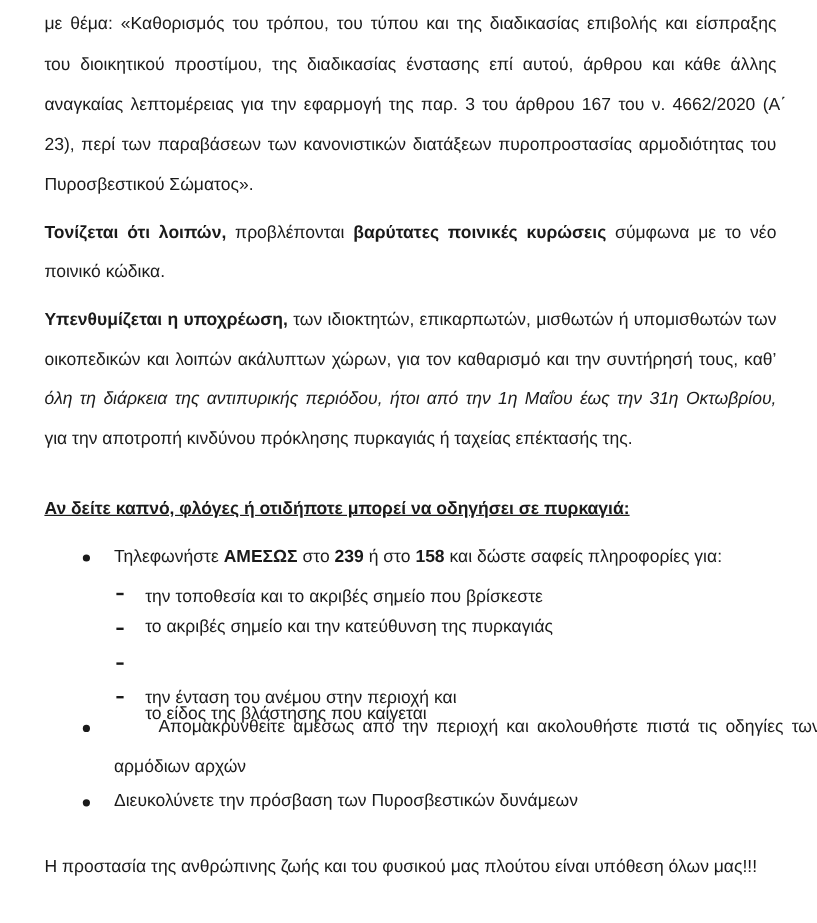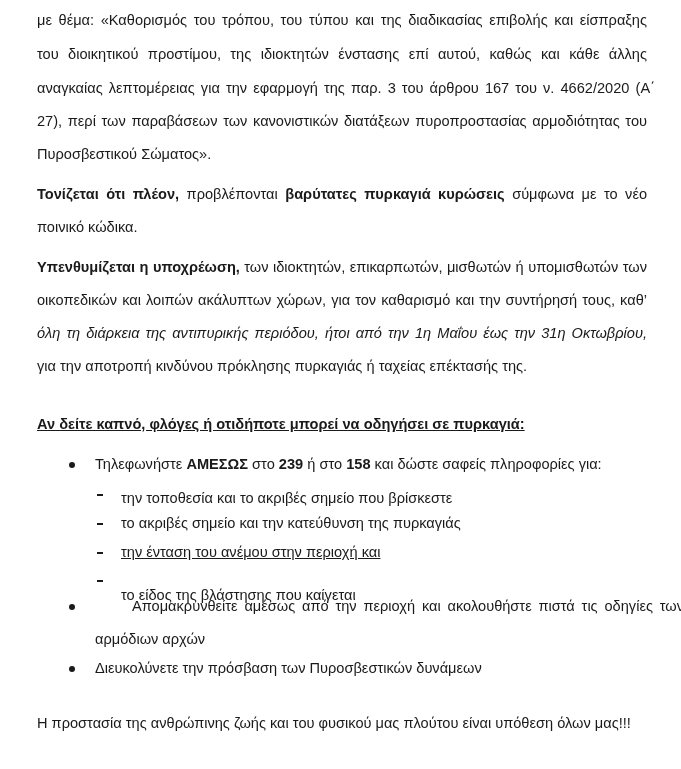--- a/index.html
+++ b/index.html
@@ -11,28 +11,28 @@
   .b { font-weight:bold; }
   .u { text-decoration:underline;text-align:center; }
   .bullet { position:absolute; width:6px; height:6px; border-radius:50%; background:#1a1a1a; }
   .dash { position:absolute; width:6px; height:1.5px; background:#1a1a1a; }
 </style>
 </head>
 <body>
 
 <div>
   <div class="line just" style="left:37px; top:10px; width:610px;"><span>με θέμα: </span><span class="it">«Καθορισμός του τρόπου, του τύπου και της διαδικασίας επιβολής και είσπραξης</span></div>
-  <div class="line just it" style="left:37px; top:44px; width:610px;">του διοικητικού προστίμου, της ιδιοκτητών ένστασης επί αυτού, καθώς και κάθε άλλης</div>
+  <div class="line just it" style="left:37px; top:44px; width:610px;">του διοικητικού προστίμου, της διαδικασίας ένστασης επί αυτού, άρθρου και κάθε άλλης</div>
   <div class="line just it" style="left:37px; top:78px; width:618px;">αναγκαίας λεπτομέρειας για την εφαρμογή της παρ. 3 του άρθρου 167 του ν. 4662/2020 (Α΄</div>
-  <div class="line just it" style="left:37px; top:111px; width:610px;">27), περί των παραβάσεων των κανονιστικών διατάξεων πυροπροστασίας αρμοδιότητας του</div>
+  <div class="line just it" style="left:37px; top:111px; width:610px;">23), περί των παραβάσεων των κανονιστικών διατάξεων πυροπροστασίας αρμοδιότητας του</div>
   <div class="line it" style="left:37px; top:131px; top:144px;">Πυροσβεστικού Σώματος».</div>
 </div>
 
 <div>
-  <div class="line just" style="left:37px; top:184px; width:610px;"><span class="b">Τονίζεται ότι πλέον,</span><span> προβλέπονται </span><span class="b">βαρύτατες πυρκαγιά κυρώσεις</span><span> σύμφωνα με το νέο</span></div>
+  <div class="line just" style="left:37px; top:184px; width:610px;"><span class="b">Τονίζεται ότι λοιπών,</span><span> προβλέπονται </span><span class="b">βαρύτατες ποινικές κυρώσεις</span><span> σύμφωνα με το νέο</span></div>
   <div class="line" style="left:37px; top:217px;">ποινικό κώδικα.</div>
 </div>
 
 <div>
   <div class="line just" style="left:37px; top:257px; width:610px;"><span class="b">Υπενθυμίζεται η υποχρέωση,</span><span> των ιδιοκτητών, επικαρπωτών, μισθωτών ή υπομισθωτών των</span></div>
   <div class="line just" style="left:37px; top:290px; width:610px;">οικοπεδικών και λοιπών ακάλυπτων χώρων, για τον καθαρισμό και την συντήρησή τους, καθ’</div>
   <div class="line just" style="left:37px; top:323px; width:610px;font-style:italic;">όλη τη διάρκεια της αντιπυρικής περιόδου, ήτοι από την 1η Μαΐου έως την 31η Οκτωβρίου,</div>
   <div class="line" style="left:37px; top:356px;">για την αποτροπή κινδύνου πρόκλησης πυρκαγιάς ή ταχείας επέκτασής της.</div>
 </div>
 
@@ -42,21 +42,21 @@
   <span class="bullet" style="left:69px; top:462px;"></span>
   <div class="line" style="left:95px; top:454px;"><span>Τηλεφωνήστε </span><span class="b">ΑΜΕΣΩΣ</span><span> στο </span><span class="b">239</span><span> ή στο </span><span class="b">158</span><span> και δώστε σαφείς πληροφορίες για:</span></div>
 </div>
 
 <div>
   <span class="dash" style="left:97px; top:494px;"></span>
   <div class="line" style="left:121px; top:488px;">την τοποθεσία και το ακριβές σημείο που βρίσκεστε</div>
   <span class="dash" style="left:97px; top:523px;"></span>
   <div class="line" style="left:121px; top:513px;">το ακριβές σημείο και την κατεύθυνση της πυρκαγιάς</div>
   <span class="dash" style="left:97px; top:552px;"></span>
-  <div class="line" style="left:121px; top:542px;text-decoration:underline;">την ένταση του ανέμου στην περιοχή και</div>
+  <div class="line" style="left:121px; top:572px;">την ένταση του ανέμου στην περιοχή και</div>
   <span class="dash" style="left:97px; top:580px;"></span>
   <div class="line" style="left:121px; top:585px;">το είδος της βλάστησης που καίγεται</div>
 </div>
 
 <div>
   <span class="bullet" style="left:69px; top:604px;"></span>
   <div class="line just" style="left:96px; top:596px; width:552px;margin-left:36px;">Απομακρυνθείτε αμέσως από την περιοχή και ακολουθήστε πιστά τις οδηγίες των</div>
   <div class="line" style="left:95px; top:629px;">αρμόδιων αρχών</div>
 </div>
 

